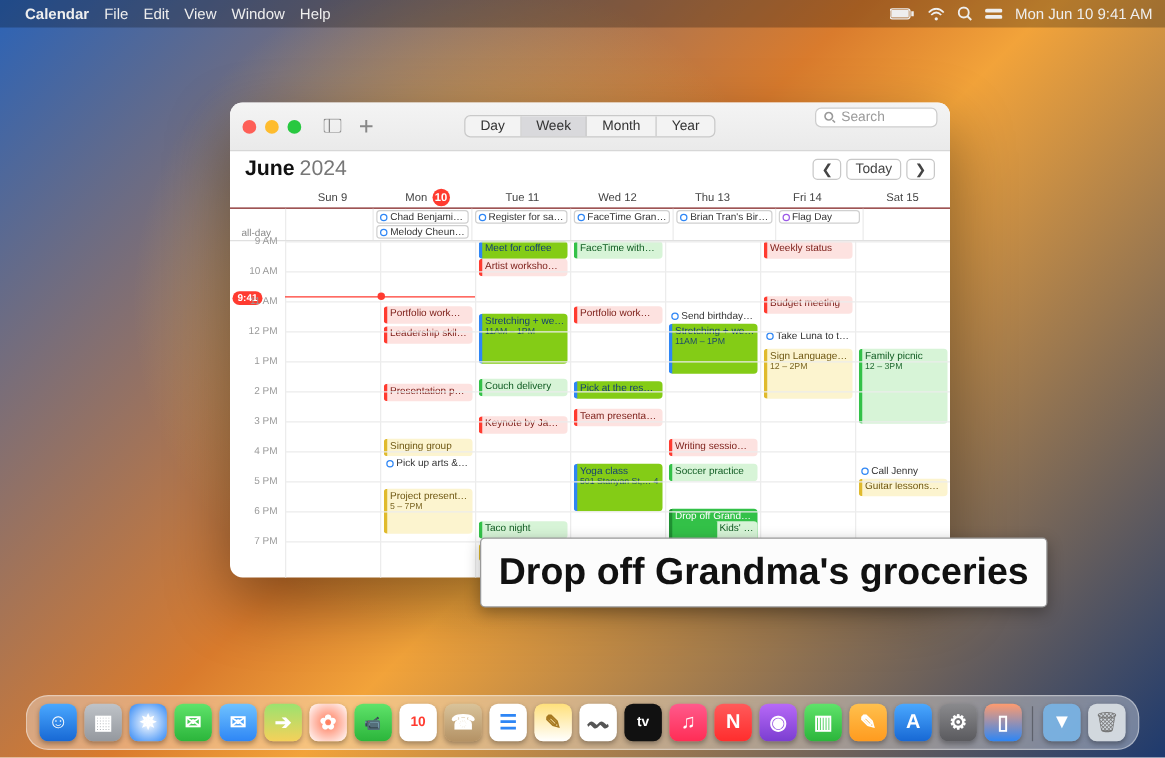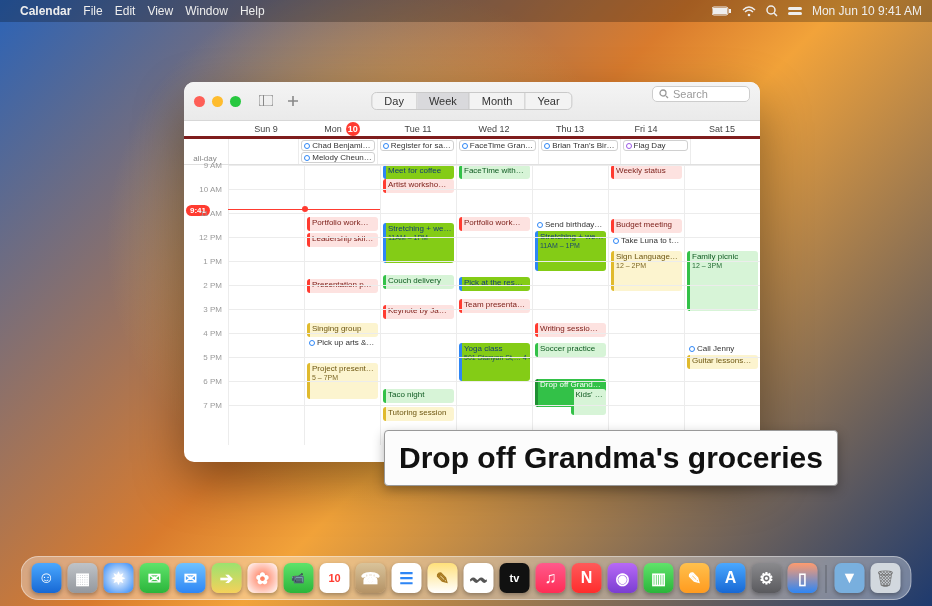--- a/index.html
+++ b/index.html
@@ -76,21 +76,21 @@
   
   .grid {
     position: relative;
     height: calc(100% - 54px);
     overflow: hidden;
     font-size: 9px;
   }
   .dayhead {
     display: grid;
     grid-template-columns: 44px repeat(7, 1fr);
-    height: 18px; border-bottom: 3px solid #7f1d1d;
+    height: 18px; border-bottom: 1px solid #7f1d1d;
     color: #444;
   }
   .dayhead > div { display: flex; align-items: center; justify-content: center; gap: 4px; }
   .dayhead > div:first-child { }
   .dayhead .today-dot {
     background: #ff3b30; color: #fff; border-radius: 50%;
     width: 14px; height: 14px; display: inline-flex; align-items: center; justify-content: center;
     font-size: 9px; font-weight: 600;
   }
 
@@ -239,20 +239,29 @@
 
     <div class="searchbox">
       <svg width="10" height="10">
           <circle cx="4" cy="4" r="3" fill="none" stroke="#9a9a9a" stroke-width="1.3"></circle>
           <line x1="7" y1="7" x2="9" y2="9" stroke="#9a9a9a" stroke-width="1.3"></line>
         </svg>
       <span>Search</span>
     </div>
   </div>
 
+  <div class="header">
+    <span class="month">June</span>
+    <span class="year">2024</span>
+    <div class="nav">
+      <button>❮</button>
+      <button>Today</button>
+      <button>❯</button>
+    </div>
+  </div>
 
   <div class="grid">
     <div class="dayhead">
       <div></div>
       <div>
           <span>Sun 9</span>
         </div>
       <div>
           <span>Mon</span>
           <span class="today-dot">10</span>
@@ -339,21 +348,21 @@
       <div class="daycol">
           <div class="ev c-blue" style="top: 54px; height: 12px; background: rgb(255, 255, 255); border-left: none; color: rgb(51, 51, 51);"><span style="display:inline-block;width:6px;height:6px;border-radius:50%;border:1.5px solid #2e86f5;margin-right:2px;vertical-align:middle"></span><span>Send birthday…</span></div>
           <div class="ev c-blue" style="top: 66px; height: 40px;"><span>Stretching + weights</span><span class="sub">11AM – 1PM</span></div>
           <div class="ev c-red" style="top: 158px; height: 14px;"><span>Writing sessio…</span></div>
           <div class="ev c-green" style="top: 178px; height: 14px;"><span>Soccer practice</span></div>
           <div class="ev c-greenS" style="top: 214px; height: 28px;"><span>Drop off Grandma's groceries</span></div>
           <div class="ev c-green" style="top: 224px; height: 26px; left: 50%;"><span>Kids' movie night</span></div>
         </div>
       <div class="daycol">
           <div class="ev c-red" style="top: 0px; height: 14px;"><span>Weekly status</span></div>
-          <div class="ev c-red" style="top: 54px; height: 14px;"><span>Budget meeting</span></div>
+          <div class="ev c-red" style="top: 44px; height: 14px;"><span>Budget meeting</span></div>
           <div class="ev c-blue" style="top: 70px; height: 12px; background: rgb(255, 255, 255); border-left: none; color: rgb(51, 51, 51);"><span style="display:inline-block;width:6px;height:6px;border-radius:50%;border:1.5px solid #2e86f5;margin-right:2px;vertical-align:middle"></span><span>Take Luna to th…</span></div>
           <div class="ev c-yellow" style="top: 86px; height: 40px;"><span>Sign Language Club</span><span class="sub">12 – 2PM</span></div>
         </div>
       <div class="daycol">
           <div class="ev c-green" style="top: 86px; height: 60px;"><span>Family picnic</span><span class="sub">12 – 3PM</span></div>
           <div class="ev c-blue" style="top: 178px; height: 12px; background: rgb(255, 255, 255); border-left: none; color: rgb(51, 51, 51);"><span style="display:inline-block;width:6px;height:6px;border-radius:50%;border:1.5px solid #2e86f5;margin-right:2px;vertical-align:middle"></span><span>Call Jenny</span></div>
           <div class="ev c-yellow" style="top: 190px; height: 14px;"><span>Guitar lessons…</span></div>
         </div>
       <div class="now-line"></div>
       <div class="now-dot2"></div>

